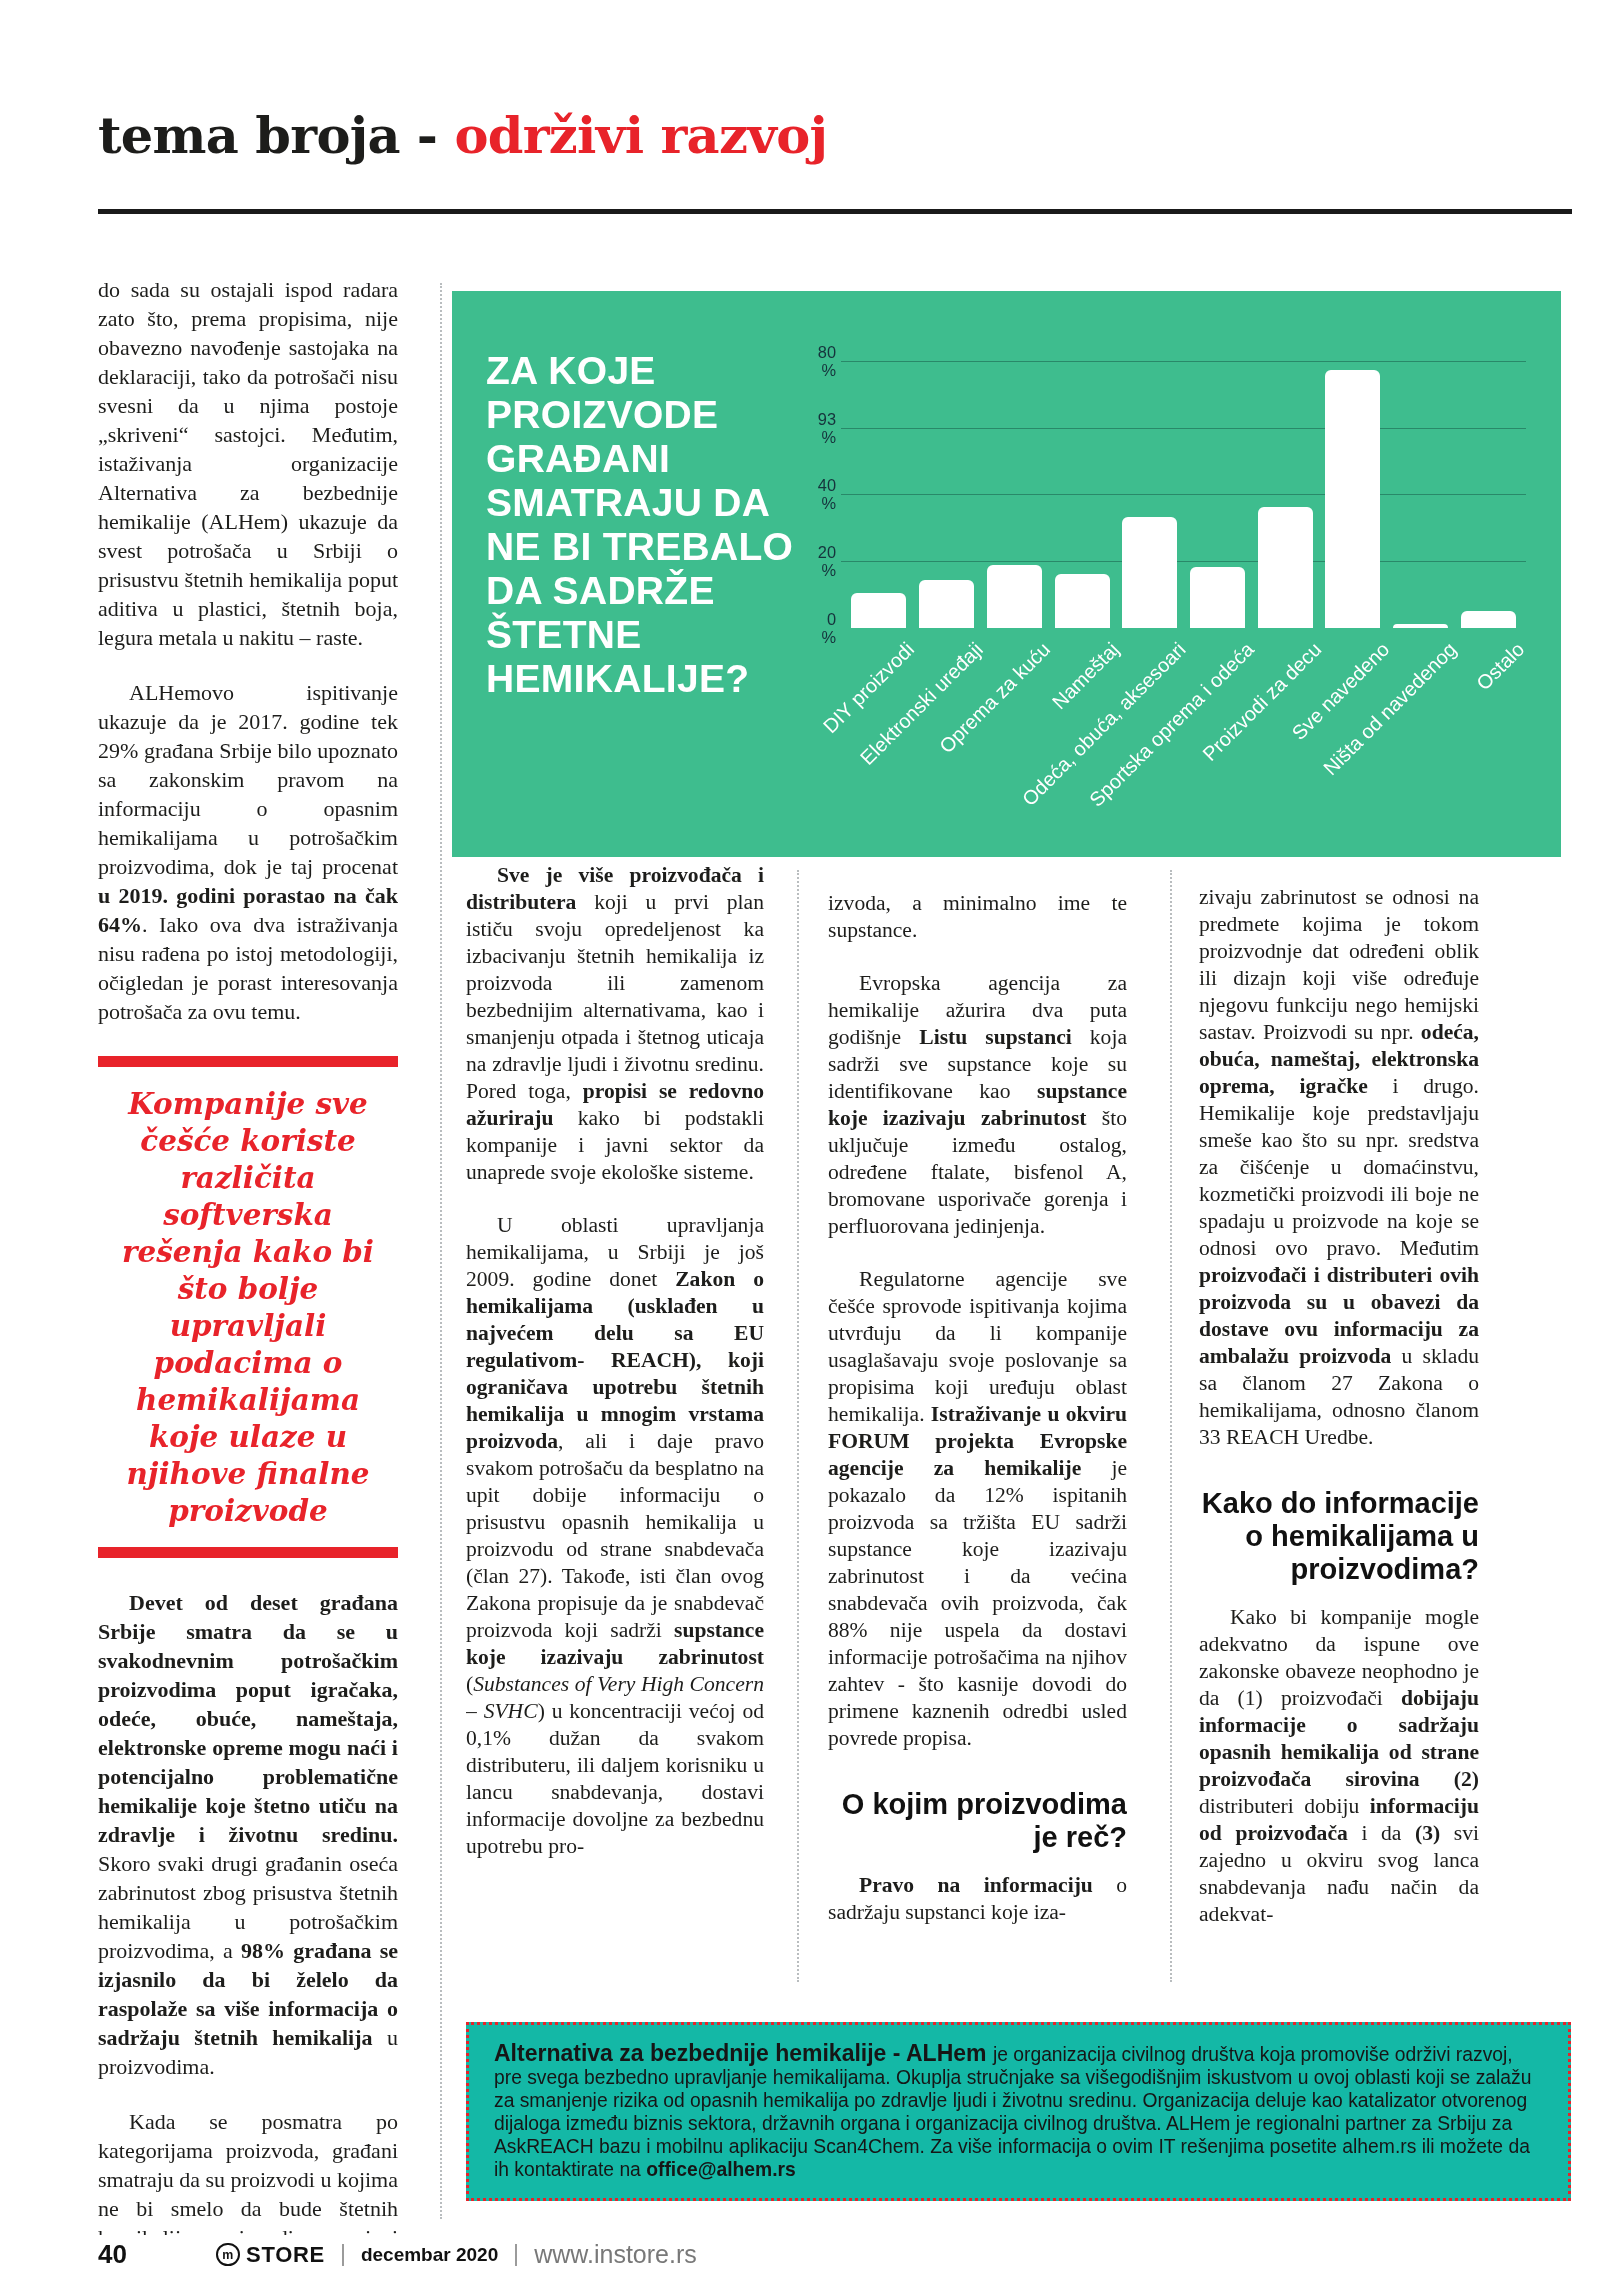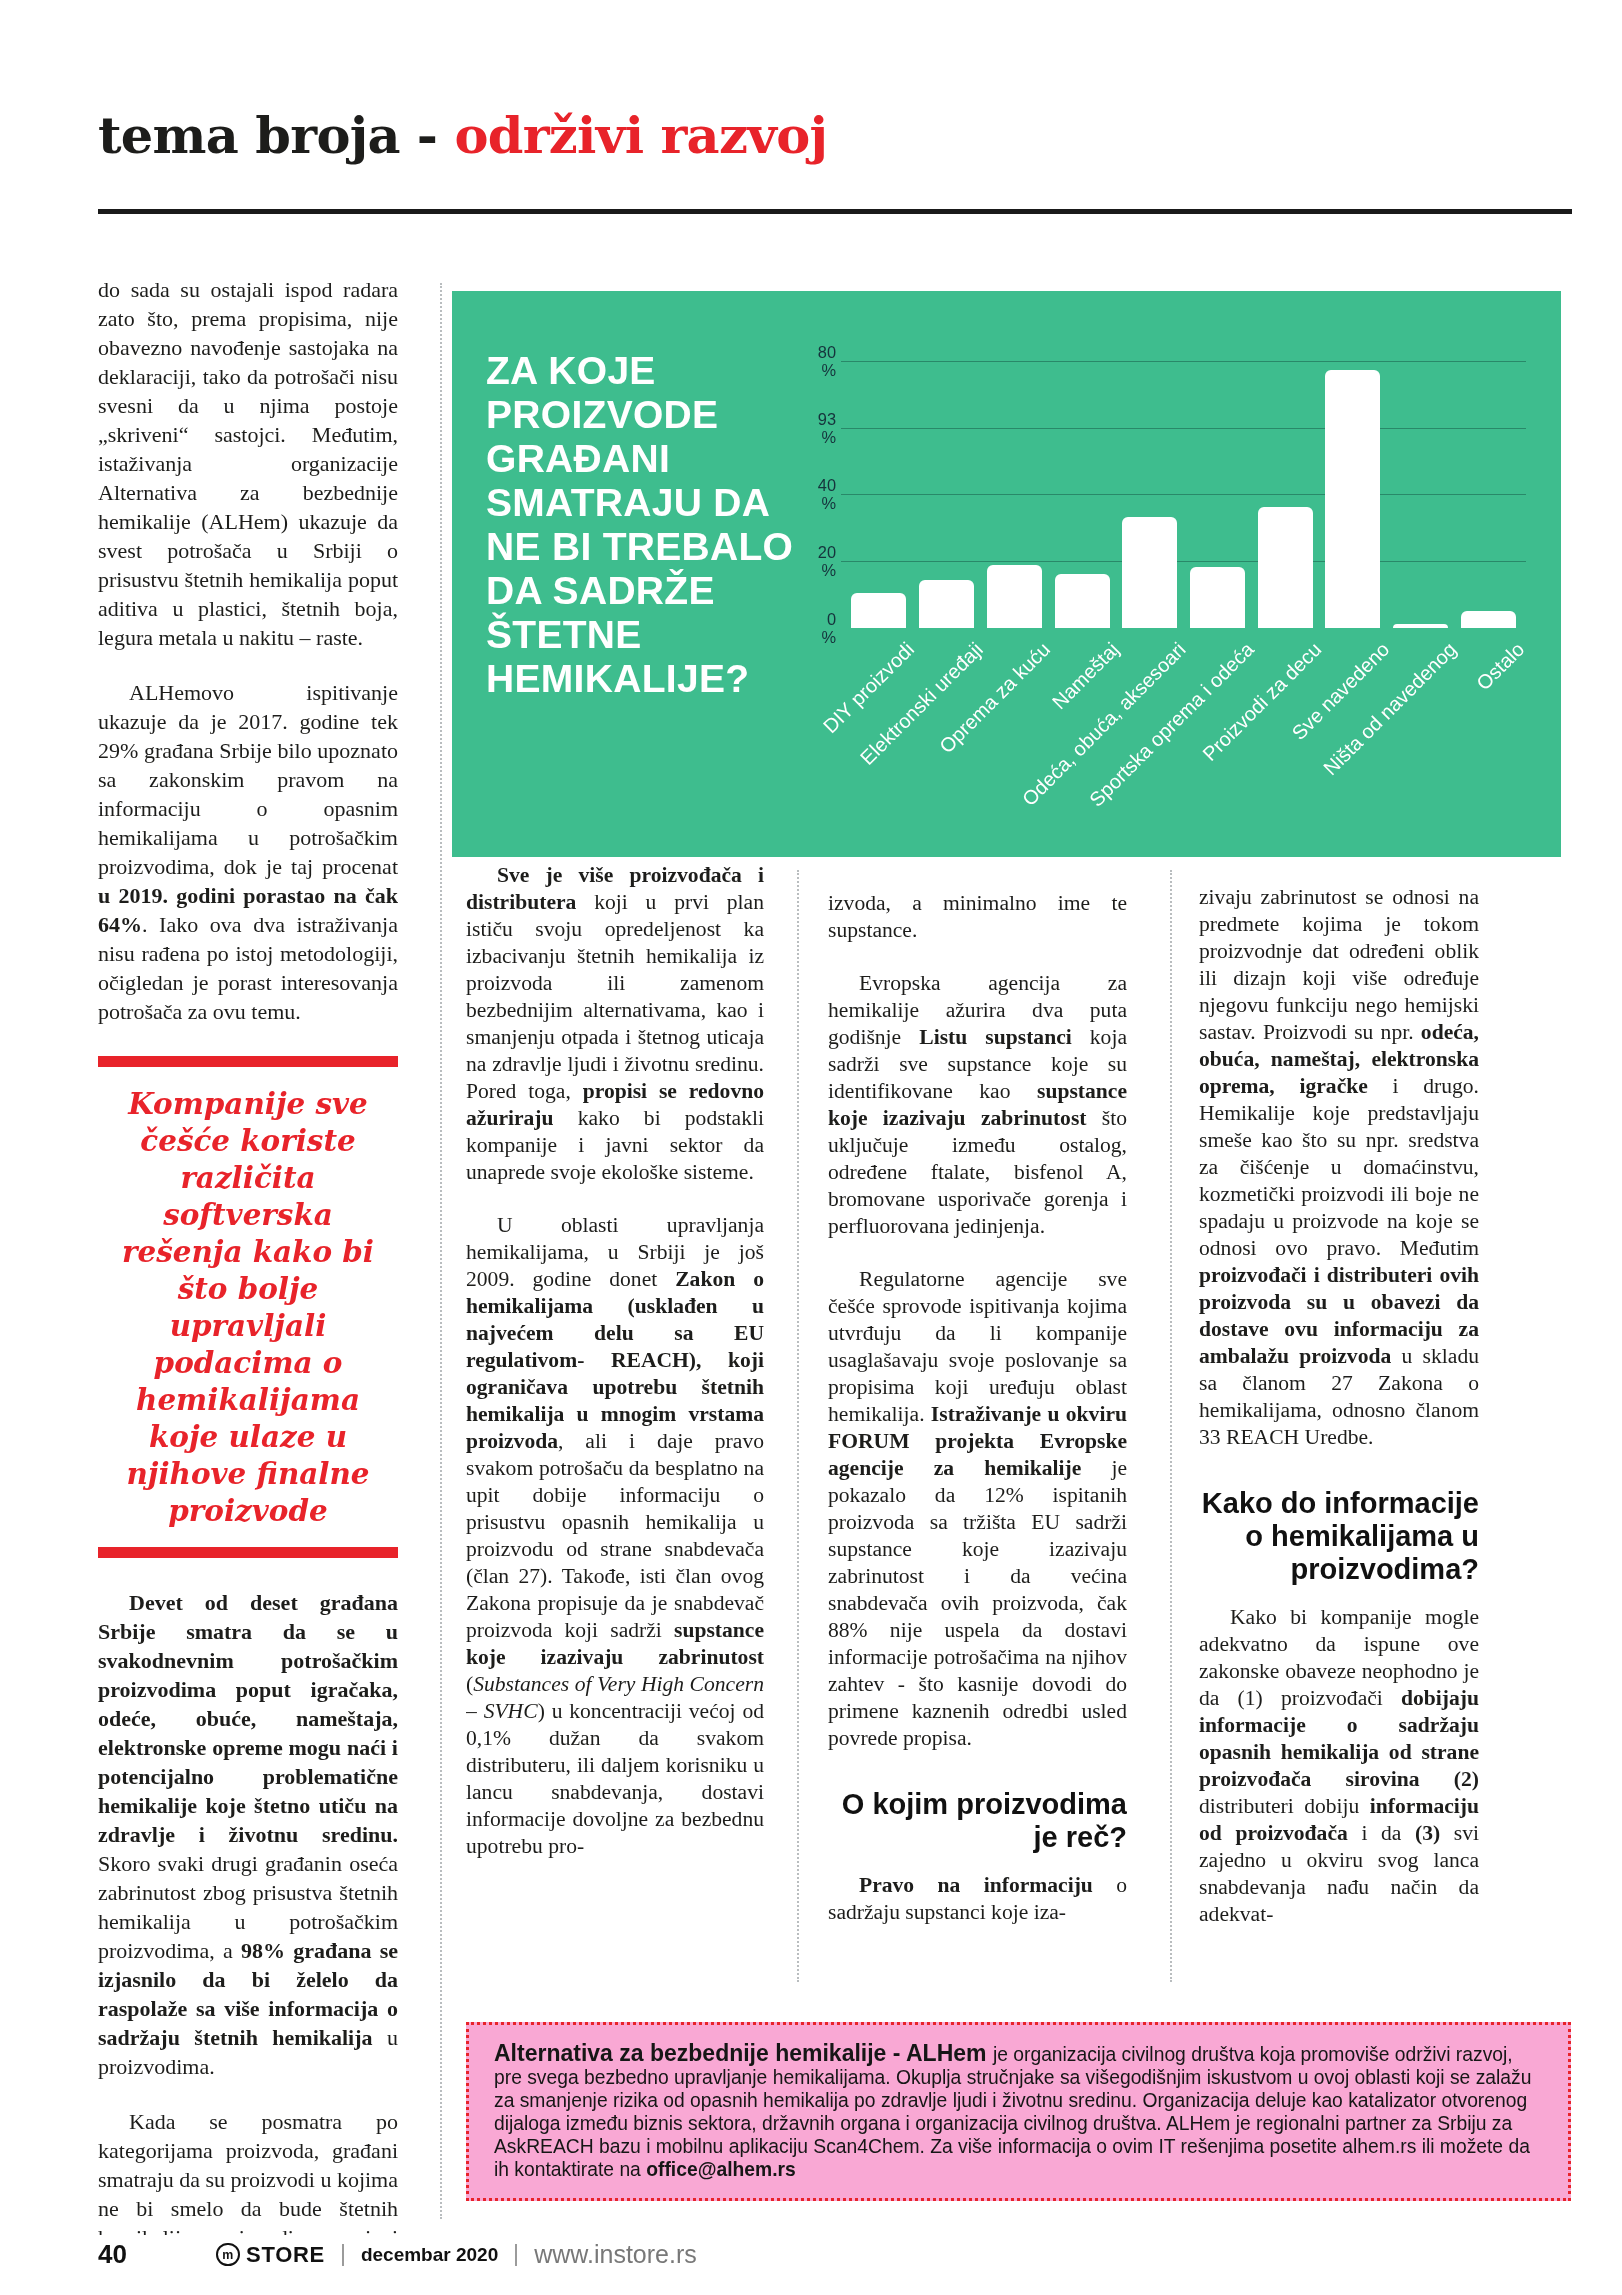--- a/index.html
+++ b/index.html
@@ -49,21 +49,21 @@
   .ytick{position:absolute;right:0;transform:translateY(-50%);text-align:right;
      font-family:"Liberation Sans",sans-serif;font-size:16.4px;line-height:18.3px;
      color:#16333c;white-space:pre-line;}
   #xlabels{position:absolute;left:393px;top:347px;width:677px;height:216px;}
   .xlabel{position:absolute;top:0;white-space:nowrap;color:#ffffff;
      font-family:"Liberation Sans",sans-serif;font-size:20px;
      transform-origin:100% 0;transform:rotate(-45deg);}
 
   
   #infobox{position:absolute;left:466px;top:2022px;width:1105px;box-sizing:border-box;
-     border:3.9px dotted #e8232a;padding:17px 25px;background:#f9a8d4;
+     border:3.9px dotted #e8232a;padding:17px 25px;background:#14b8a6;
      font-family:"Liberation Sans",sans-serif;font-size:19.3px;line-height:23px;
      color:#161616;text-align:left;}
   #infobox .lead{font-weight:700;font-size:23px;}
 
   
   #pfooter{position:absolute;left:98px;top:2239px;width:1474px;display:flex;
      align-items:center;gap:17px;font-family:"Liberation Sans",sans-serif;color:#111;}
   #pagenum{font-weight:700;font-size:26px;}
   #brand{display:flex;align-items:center;gap:6.5px;margin-left:72px;}
   .logo-circle{width:23.6px;height:23.6px;border:2.6px solid #111;border-radius:50%;

